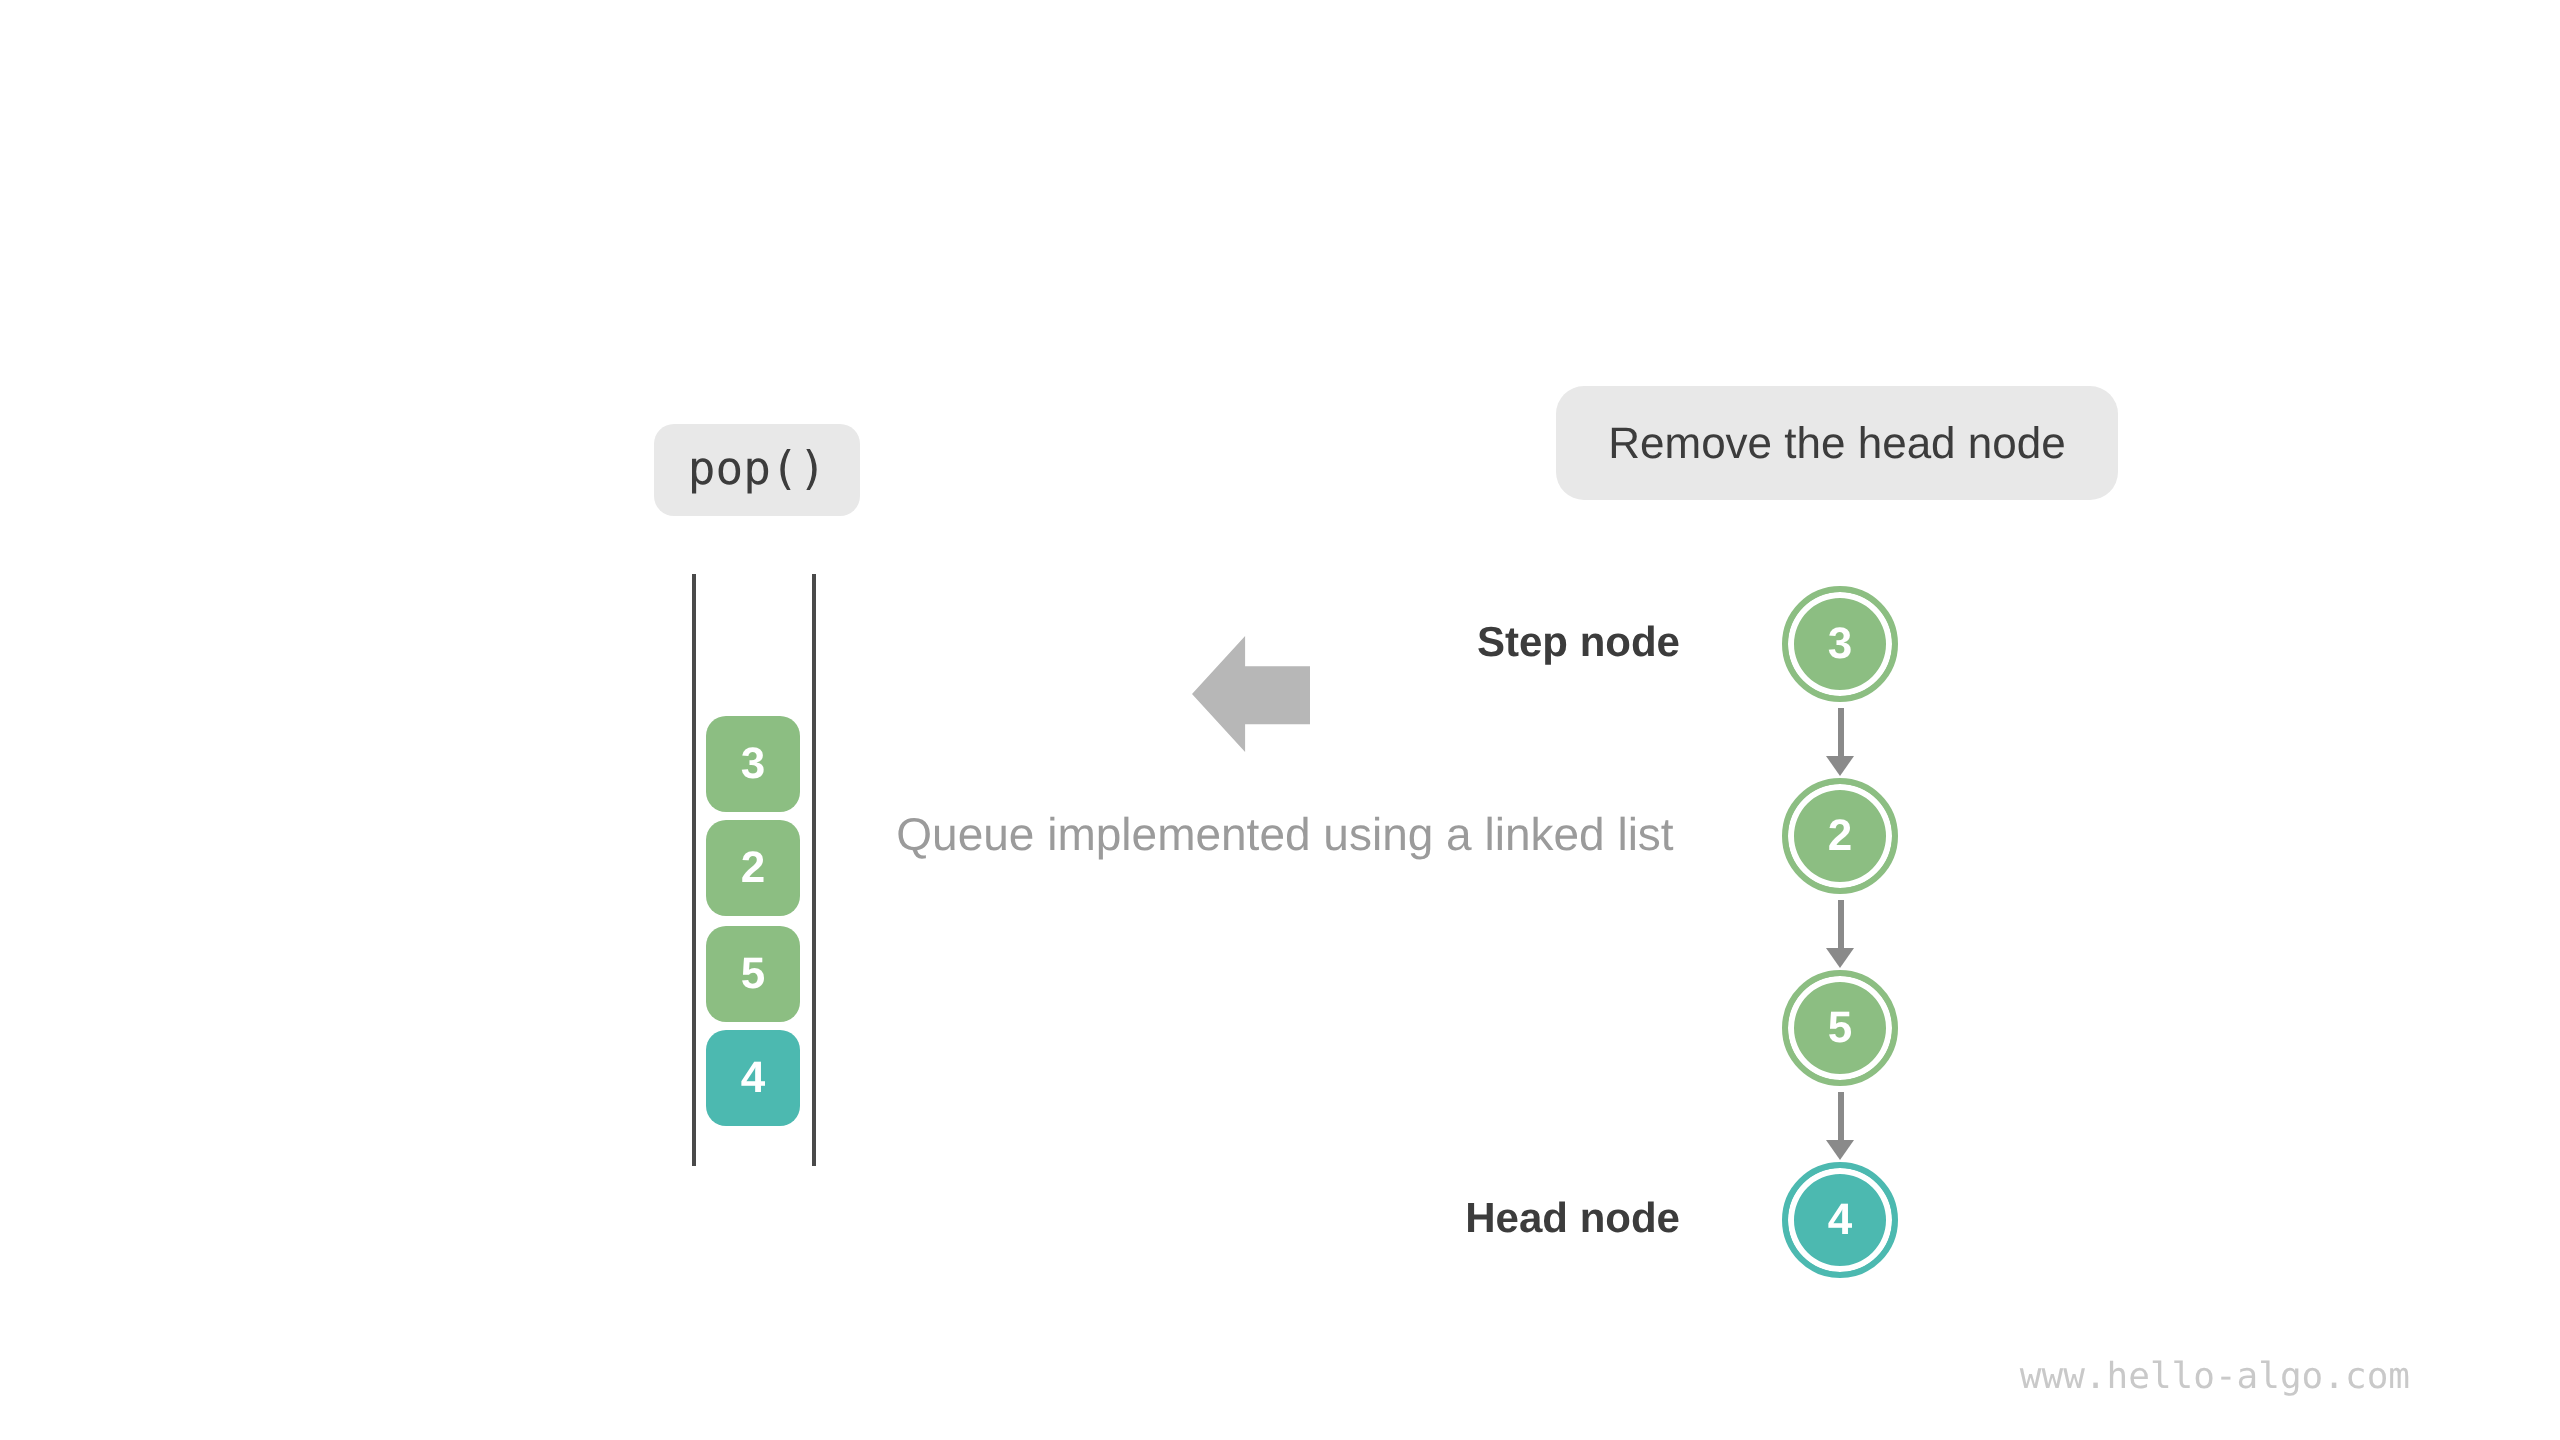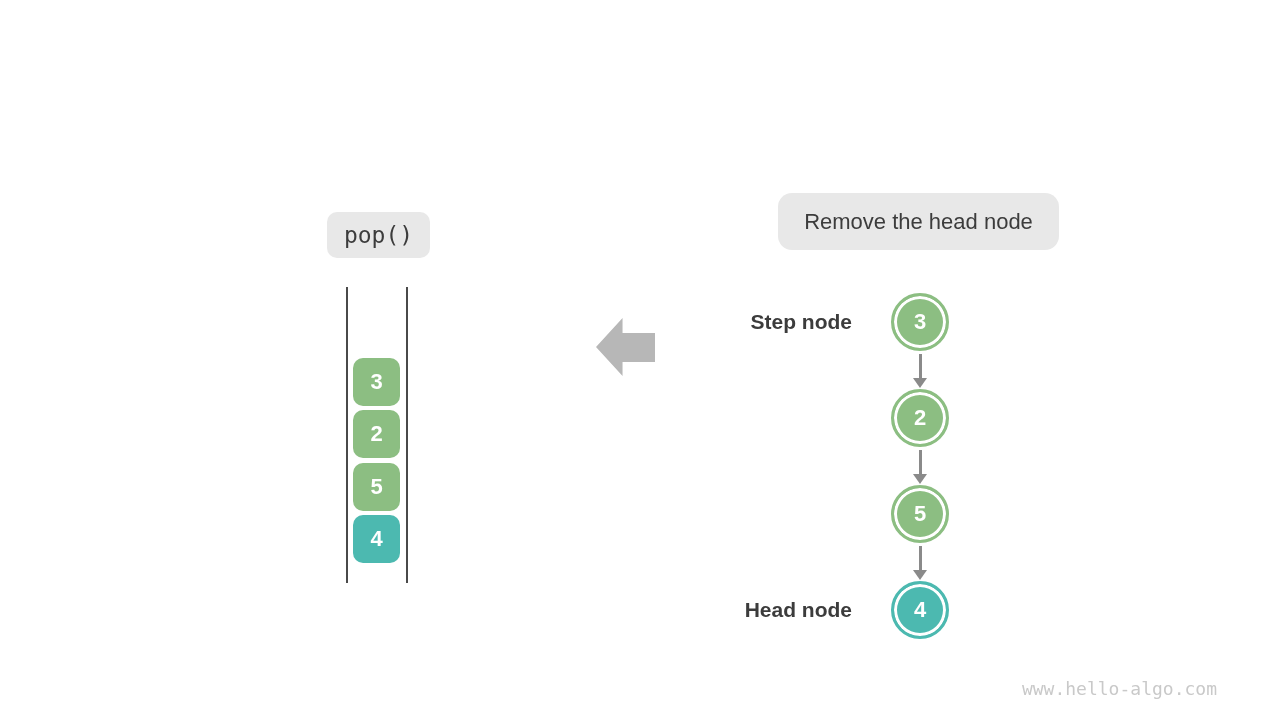--- a/index.html
+++ b/index.html
@@ -3,21 +3,20 @@
 <meta charset="utf-8">
 <style>
   html, body { margin: 0; padding: 0; background: #ffffff; }
   .canvas {
     position: relative;
     width: 1249px;
     height: 720px;
     background: #ffffff;
     overflow: hidden;
     font-family: "Liberation Sans", sans-serif;
-    padding-left: 12px;
   }
   .abs { position: absolute; }
 
   
   .badge {
     background: var(--badge-bg);
     color: var(--dark-text);
     display: flex;
     align-items: center;
     justify-content: center;
@@ -146,20 +145,21 @@
   <div class="abs queue-wall queue-wall-left"></div>
   <div class="abs queue-wall queue-wall-right"></div>
 
   <div class="abs cell cell-0" style="--cell-color: #8CBE82;">3</div>
   <div class="abs cell cell-1" style="--cell-color: #8CBE82;">2</div>
   <div class="abs cell cell-2" style="--cell-color: #8CBE82;">5</div>
   <div class="abs cell cell-3" style="--cell-color: #4CB9B0;">4</div>
 
   <div class="abs block-arrow"></div>
 
+  <div class="abs queue-caption">Queue implemented using a linked list</div>
 
   <div class="abs node-label node-label-head">Step node</div>
   <div class="abs node-label node-label-tail">Head node</div>
 
   <div class="abs node node-0" style="--node-color: #8CBE82;">3</div>
   <div class="abs node node-1" style="--node-color: #8CBE82;">2</div>
   <div class="abs node node-2" style="--node-color: #8CBE82;">5</div>
   <div class="abs node node-3" style="--node-color: #4CB9B0;">4</div>
 
   <div class="abs v-arrow v-arrow-0">

